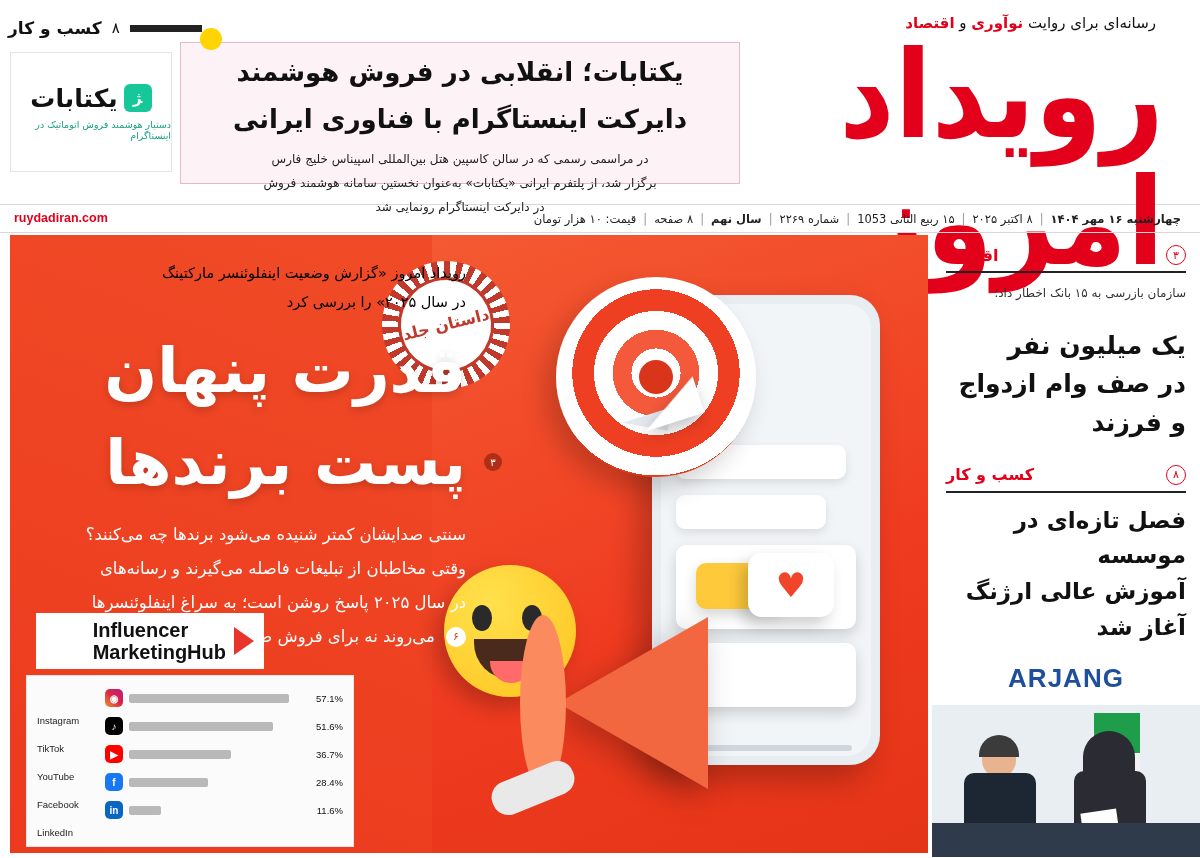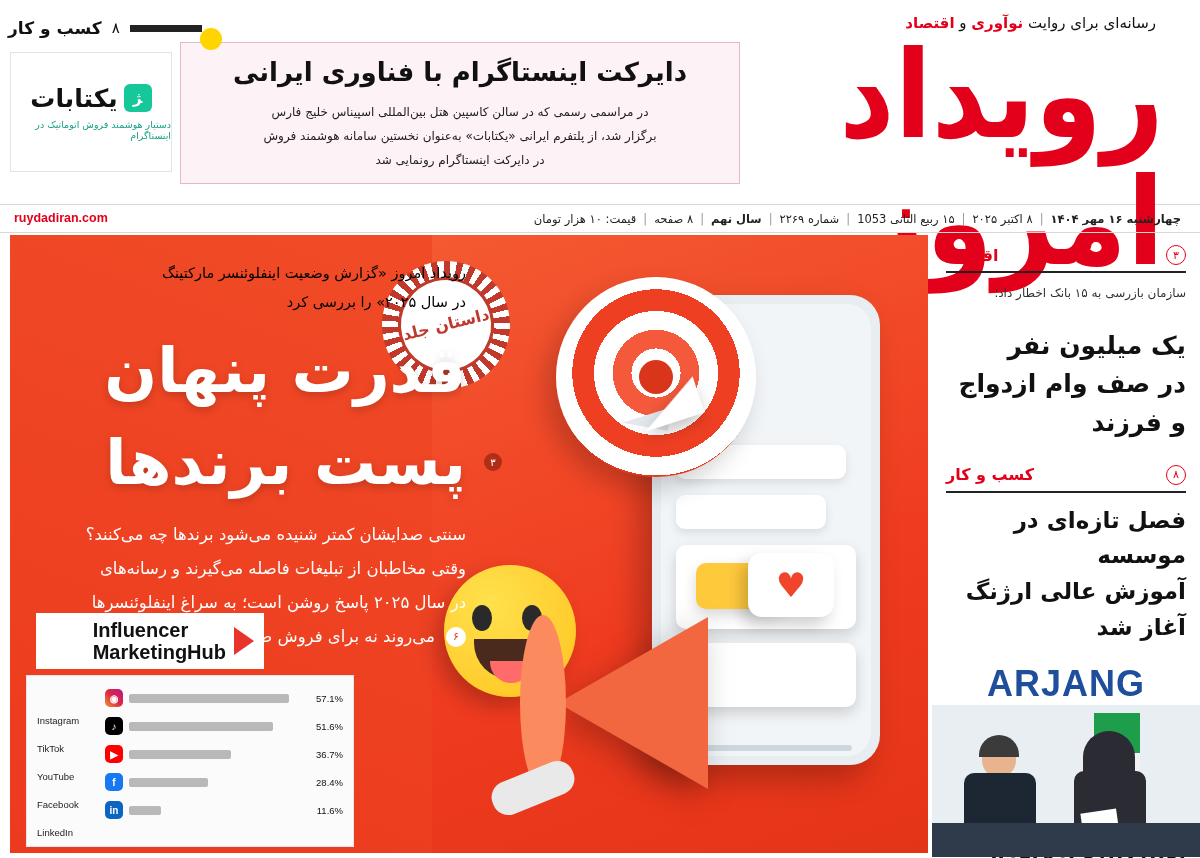--- a/index.html
+++ b/index.html
@@ -97,21 +97,21 @@
   }
   .sec-rule { height:2px; background:#222; margin:6px 0 10px; }
   .kicker { font-size:12px; color:#333; line-height:1.8; margin-bottom:22px; }
   .headline { font-size:25px; font-weight:bold; color:#111; line-height:1.55; }
   .headline.sm { font-size:23px; }
 
   .arjang {
     margin:18px 0 10px; text-align:center;
   }
   .arjang .word {
-    font-size:36px; font-weight:bold; color:#1f4e9c; letter-spacing:1px;
+    font-size:26px; font-weight:bold; color:#1f4e9c; letter-spacing:1px;
     font-family:"Liberation Sans", sans-serif; direction:ltr;
   }
   .arjang .sub {
     font-size:9px; color:#1f4e9c; letter-spacing:1.5px; margin-top:12px;
     font-family:"Liberation Sans", sans-serif; direction:ltr;
   }
   .divider { height:1px; background:#cfcfcf; margin:12px 0 10px; }
 
   .mini-kicker { font-size:14px; font-weight:bold; color:#e3001b; text-align:right; }
   .mini-head { font-size:21px; font-weight:bold; color:#111; line-height:1.6; margin-top:6px; }
@@ -280,20 +280,21 @@
       <div class="logo-tag">
         <span>رسانه‌ای برای روایت</span>
         <span class="red">نوآوری</span>
         <span>و</span>
         <span class="red">اقتصاد</span>
       </div>
       <div class="logo-word">رویداد امروز</div>
     </div>
 
     <div class="lead-box">
+      <div class="lead-title">یکتابات؛ انقلابی در فروش هوشمند</div>
       <div class="lead-title">دایرکت اینستاگرام با فناوری ایرانی</div>
       <div class="lead-sub">در مراسمی رسمی که در سالن کاسپین هتل بین‌المللی اسپیناس خلیج فارس</div>
       <div class="lead-sub">برگزار شد، از پلتفرم ایرانی «یکتابات» به‌عنوان نخستین سامانه هوشمند فروش</div>
       <div class="lead-sub">در دایرکت اینستاگرام رونمایی شد</div>
     </div>
 
     <div class="brand-card">
       <div class="bc-row">
         <div class="brand-mark">ﮋ</div>
         <div class="brand-name">یکتابات</div>

